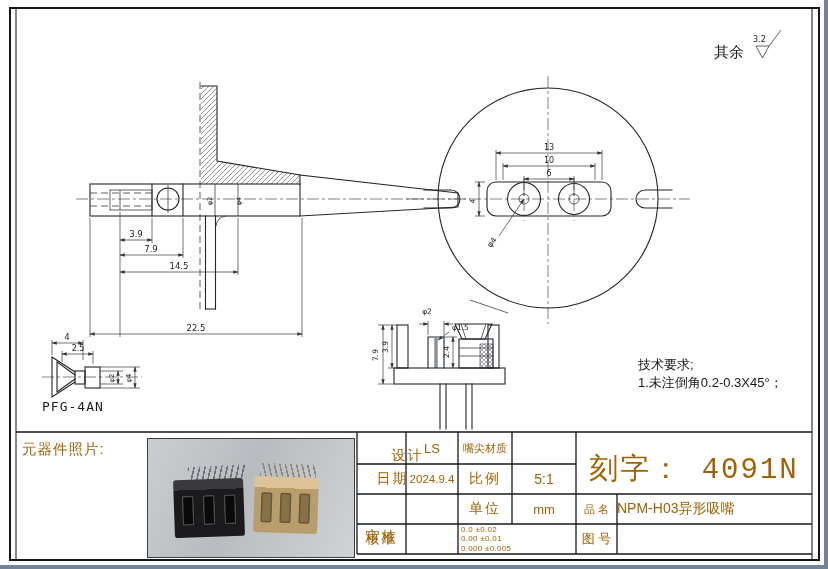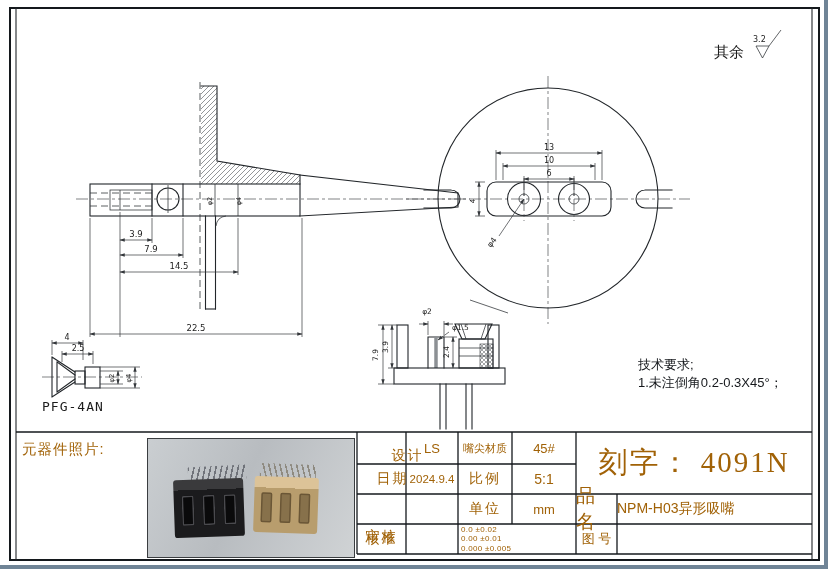--- a/index.html
+++ b/index.html
@@ -8,21 +8,21 @@
   svg text{font-family:"DejaVu Sans",sans-serif;fill:#1c1c1c;}
   .ol{stroke:#22262a;stroke-width:1.1;fill:none;stroke-linecap:square;}
   .tl{stroke:#2c3034;stroke-width:.75;fill:none;}
   .dl{stroke:#33373b;stroke-width:.7;fill:none;}
   .cl{stroke:#4a4e52;stroke-width:.7;fill:none;stroke-dasharray:12 3 3 3;}
   .dash{stroke:#33373b;stroke-width:.8;fill:none;stroke-dasharray:7 4;}
   .c{position:absolute;display:flex;align-items:center;justify-content:center;color:#a16207;}
   .tb-label{font-size:14px;letter-spacing:2px;}
   .tol{flex-direction:column;align-items:flex-start;justify-content:center;
        font-size:8px;line-height:9.5px;padding-left:3px;letter-spacing:.3px;}
-  .engraving{font-family:Liberation Serif, serif;font-size:29px;letter-spacing:2px;}
+  .engraving{font-family:Liberation Mono, monospace;font-size:29px;letter-spacing:2px;margin-top:6px;}
   .tech{position:absolute;left:638px;top:356px;width:180px;font-size:13px;line-height:17.5px;color:#15181c;}
   .photo{position:absolute;left:147px;top:438px;width:206px;height:118px;border:1px solid #3a3d40;
          background:linear-gradient(115deg,#caced1 0%,#b8bcc0 45%,#d0d3d5 100%);overflow:hidden;}
   .conn{position:absolute;border-radius:3px;}
   .conn .slot{position:absolute;top:16px;width:12px;height:30px;border-radius:2px;}
   .pins{position:absolute;height:14px;}
   .edge{position:absolute;background:#6f8496;}
 </style>
 </head>
 <body>
@@ -236,41 +236,40 @@
     <div class="conn" style="left:106px;top:38px;width:64px;height:56px;transform:rotate(2deg);background:linear-gradient(180deg,#dcc398 0 20%,#b89d6d 20% 100%);">
       <div class="slot" style="left:7px;width:11px;background:#87714b;box-shadow:inset 0 0 0 1.5px #6a5636;"></div>
       <div class="slot" style="left:26px;width:11px;background:#87714b;box-shadow:inset 0 0 0 1.5px #6a5636;"></div>
       <div class="slot" style="left:45px;width:11px;background:#87714b;box-shadow:inset 0 0 0 1.5px #6a5636;"></div>
     </div>
   </div>
 
   <div class="c tb-label" style="left:357px;top:432px;width:49px;height:48px;margin-left:26px;">设计</div>
   <div class="c" style="left:406px;top:432px;width:52px;height:32px;font-size:13px;">LS</div>
   <div class="c" style="left:458px;top:432px;width:54px;height:32px;font-size:11px;">嘴尖材质</div>
-  <div class="c" style="left:512px;top:432px;width:64px;height:32px;font-size:13px;">45#</div>
 
   <div class="c tb-label" style="left:368px;top:464px;width:49px;height:30px;">日期</div>
   <div class="c" style="left:406px;top:464px;width:52px;height:30px;font-size:11.5px;">2024.9.4</div>
   <div class="c tb-label" style="left:458px;top:464px;width:54px;height:30px;border-radius:14px;">比例</div>
   <div class="c" style="left:512px;top:464px;width:64px;height:30px;font-size:14px;">5:1</div>
 
   <div class="c tb-label" style="left:357px;top:522px;width:49px;height:30px;">审核</div>
   <div class="c" style="left:406px;top:494px;width:52px;height:30px;font-size:12px;"></div>
   <div class="c tb-label" style="left:458px;top:494px;width:54px;height:30px;">单位</div>
   <div class="c" style="left:512px;top:494px;width:64px;height:30px;font-size:13px;">mm</div>
 
   <div class="c tb-label" style="left:357px;top:524px;width:49px;height:30px;">核准</div>
   <div class="c" style="left:406px;top:524px;width:52px;height:30px;font-size:12px;"></div>
   <div class="c tol" style="left:458px;top:524px;width:118px;height:30px;">
     <div>0.0  ±0.02</div>
     <div>0.00  ±0.01</div>
     <div>0.000  ±0.005</div>
   </div>
 
   <div class="c engraving" style="left:576px;top:432px;width:236px;height:62px;">刻字： 4091N</div>
-  <div class="c" style="left:576px;top:494px;width:41px;height:30px;font-size:19px;">品 名</div>
+  <div class="c" style="left:576px;top:494px;width:41px;height:30px;font-size:11px;">品 名</div>
   <div class="c" style="left:617px;top:494px;width:195px;height:30px;font-size:14px;justify-content:flex-start;">NPM-H03异形吸嘴</div>
   <div class="c" style="left:576px;top:524px;width:41px;height:30px;font-size:13px;">图 号</div>
   <div class="c" style="left:617px;top:524px;width:195px;height:30px;font-size:13px;"></div>
 
   <div class="edge" style="right:0;top:0;width:4px;height:569px;"></div>
   <div class="edge" style="left:0;bottom:0;width:828px;height:4px;"></div>
 </div>
 
 </body></html>

